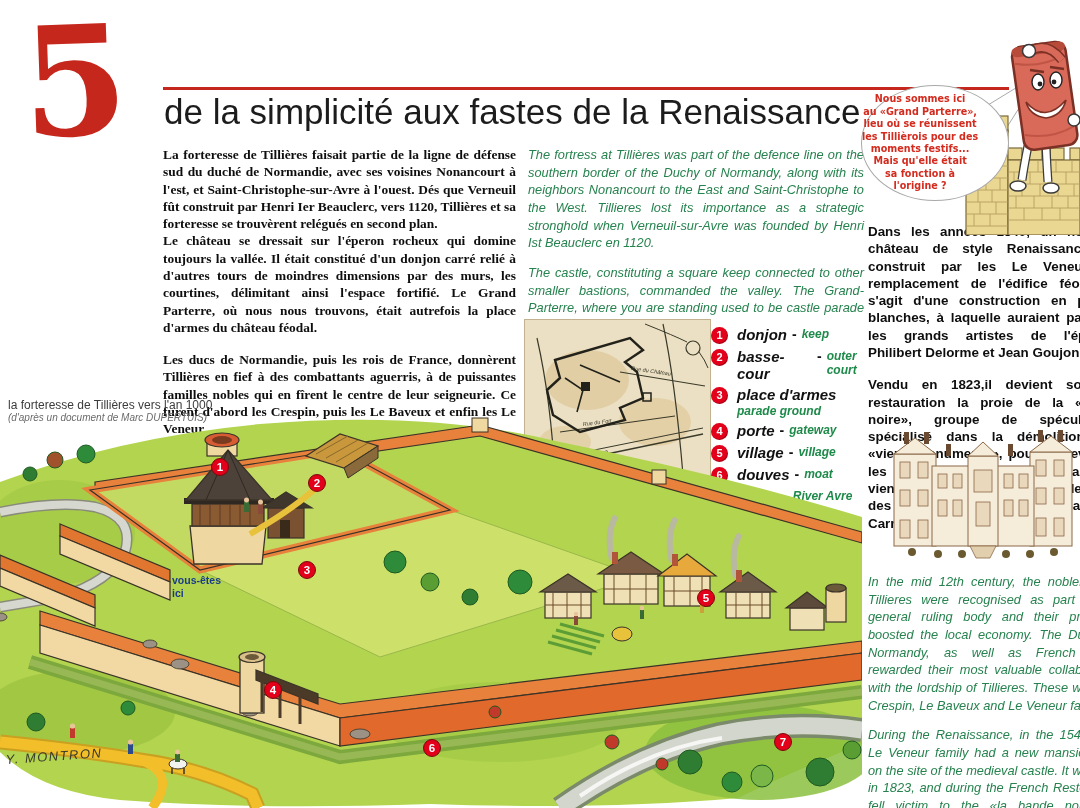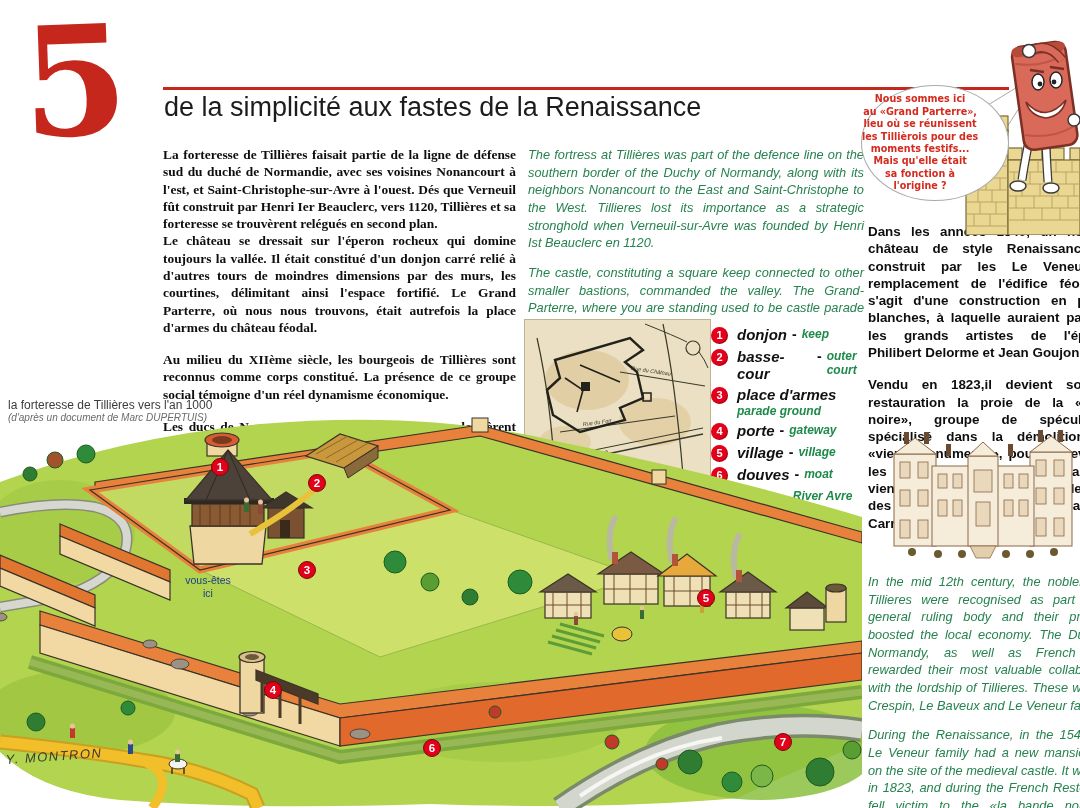--- a/index.html
+++ b/index.html
@@ -5,21 +5,21 @@
   html,body{margin:0;padding:0;background:#fff;}
   #page{position:relative;width:1080px;height:808px;background:#ffffff;overflow:hidden;
         font-family:"Liberation Sans",sans-serif;}
 
   
   .big-num{position:absolute;left:22px;top:6px;font-family:"DejaVu Serif",serif;
            font-weight:700;font-size:152px;line-height:1;color:#c5271c;transform:rotate(-2deg);}
   .title{position:absolute;left:163px;top:28px;font-family:"Liberation Serif",serif;
          font-weight:700;font-size:43px;color:#c5271c;letter-spacing:1.5px;white-space:nowrap;}
   .title-rule{position:absolute;left:163px;top:87px;width:846px;height:3px;background:#c5271c;}
-  .subtitle{position:absolute;left:164px;top:92px;font-size:27px;color:#1c1c1c;white-space:nowrap;}
+  .subtitle{position:absolute;left:164px;top:92px;font-size:35px;color:#1c1c1c;white-space:nowrap;}
 
   
   .fr-col{position:absolute;color:#0e0e0e;font-weight:700;font-size:13.4px;line-height:1.29;
           text-align:justify;}
   .fr-col p{margin:0;}
   .fr-col p + p.gap{margin-top:15px;}
   #left-col{left:163px;top:146px;width:353px;font-family:Liberation Serif, serif;}
   #right-col{left:868px;top:223px;width:254px;}
 
   .green-col{position:absolute;color:#26824e;font-style:italic;font-size:12.8px;
@@ -41,22 +41,22 @@
   .len{font-weight:700;font-style:italic;font-size:12px;color:#1e8a4a;padding-top:1px;}
   .lstack .len{display:block;margin-top:-1px;}
 
   
   #map-caption{position:absolute;left:524px;top:482px;font-size:11px;color:#8f8f82;}
 
   
   #illu-caption{position:absolute;left:8px;top:398px;}
   #illu-caption .c1{font-size:12px;color:#3c3c3c;}
   #illu-caption .c2{font-size:10px;font-style:italic;color:#6a6a6a;}
-  #you-are-here{position:absolute;left:172px;top:574px;width:72px;text-align:center;
-                color:#1a3c8c;font-weight:400;font-size:10.5px;line-height:1.2;white-space:pre-line;}
+  #you-are-here{position:absolute;left:172px;top:574px;width:72px;
+                color:#1a3c8c;font-weight:700;font-size:10.5px;line-height:1.2;white-space:pre-line;}
 
   
   #bubble{position:absolute;left:861px;top:85px;width:146px;height:114px;background:#fff;
           border:1px solid #a9a9a9;border-radius:50%;display:flex;align-items:center;
           text-align:center;}
   #bubble .txt{color:#d42b1e;font-weight:700;font-size:9.6px;line-height:1.3;white-space:pre-line;
                font-family:"DejaVu Sans",sans-serif;}
 
   svg{position:absolute;display:block;}
   #topright-art{left:860px;top:20px;}
@@ -69,21 +69,20 @@
 
 <div id="page">
 
   <div class="big-num">5</div>
   <div class="title-rule"></div>
   <div class="subtitle">de la simplicité aux fastes de la Renaissance</div>
 
   <div id="left-col" class="fr-col">
     <p>La forteresse de Tillières faisait partie de la ligne de défense sud du duché de Normandie, avec ses voisines Nonancourt à l'est, et Saint-Christophe-sur-Avre à l'ouest. Dés que Verneuil fût construit par Henri Ier Beauclerc, vers 1120, Tillières et sa forteresse se trouvèrent relégués en second plan.</p>
     <p>Le château se dressait sur l'éperon rocheux qui domine toujours la vallée. Il était constitué d'un donjon carré relié à d'autres tours de moindres dimensions par des murs, les courtines, délimitant ainsi l'espace fortifié. Le Grand Parterre, où nous nous trouvons, était autrefois la place d'armes du château féodal.</p>
-    <p class="gap">Au milieu du XIIème siècle, les bourgeois de Tillières sont reconnus comme corps constitué. La présence de ce groupe social témoigne d'un réel dynamisme économique.</p>
     <p class="gap">Les ducs de Normandie, puis les rois de France, donnèrent Tillières en fief à des combattants aguerris, à de puissantes familles nobles qui en fîrent le centre de leur seigneurie. Ce furent d'abord les Crespin, puis les Le Baveux et enfin les Le Veneur.</p>
   </div>
 
   <div id="eng-col" class="green-col">
     <p>The fortress at Tillières was part of the defence line on the southern border of the Duchy of Normandy, along with its neighbors Nonancourt to the East and Saint-Christophe to the West. Tillieres lost its importance as a strategic stronghold when Verneuil-sur-Avre was founded by Henri Ist Beauclerc en 1120.</p>
     <p>The castle, constituting a square keep connected to other smaller bastions, commanded the valley. The Grand-Parterre, where you are standing used to be castle parade ground.</p>
   </div>
 
   <div id="right-col" class="fr-col">
     <p>Dans les années 1540, un nouveau château de style Renaissance est construit par les Le Veneur, en remplacement de l'édifice féodal. Il s'agit d'une construction en pierres blanches, à laquelle auraient participé les grands artistes de l'époque, Philibert Delorme et Jean Goujon.</p>

